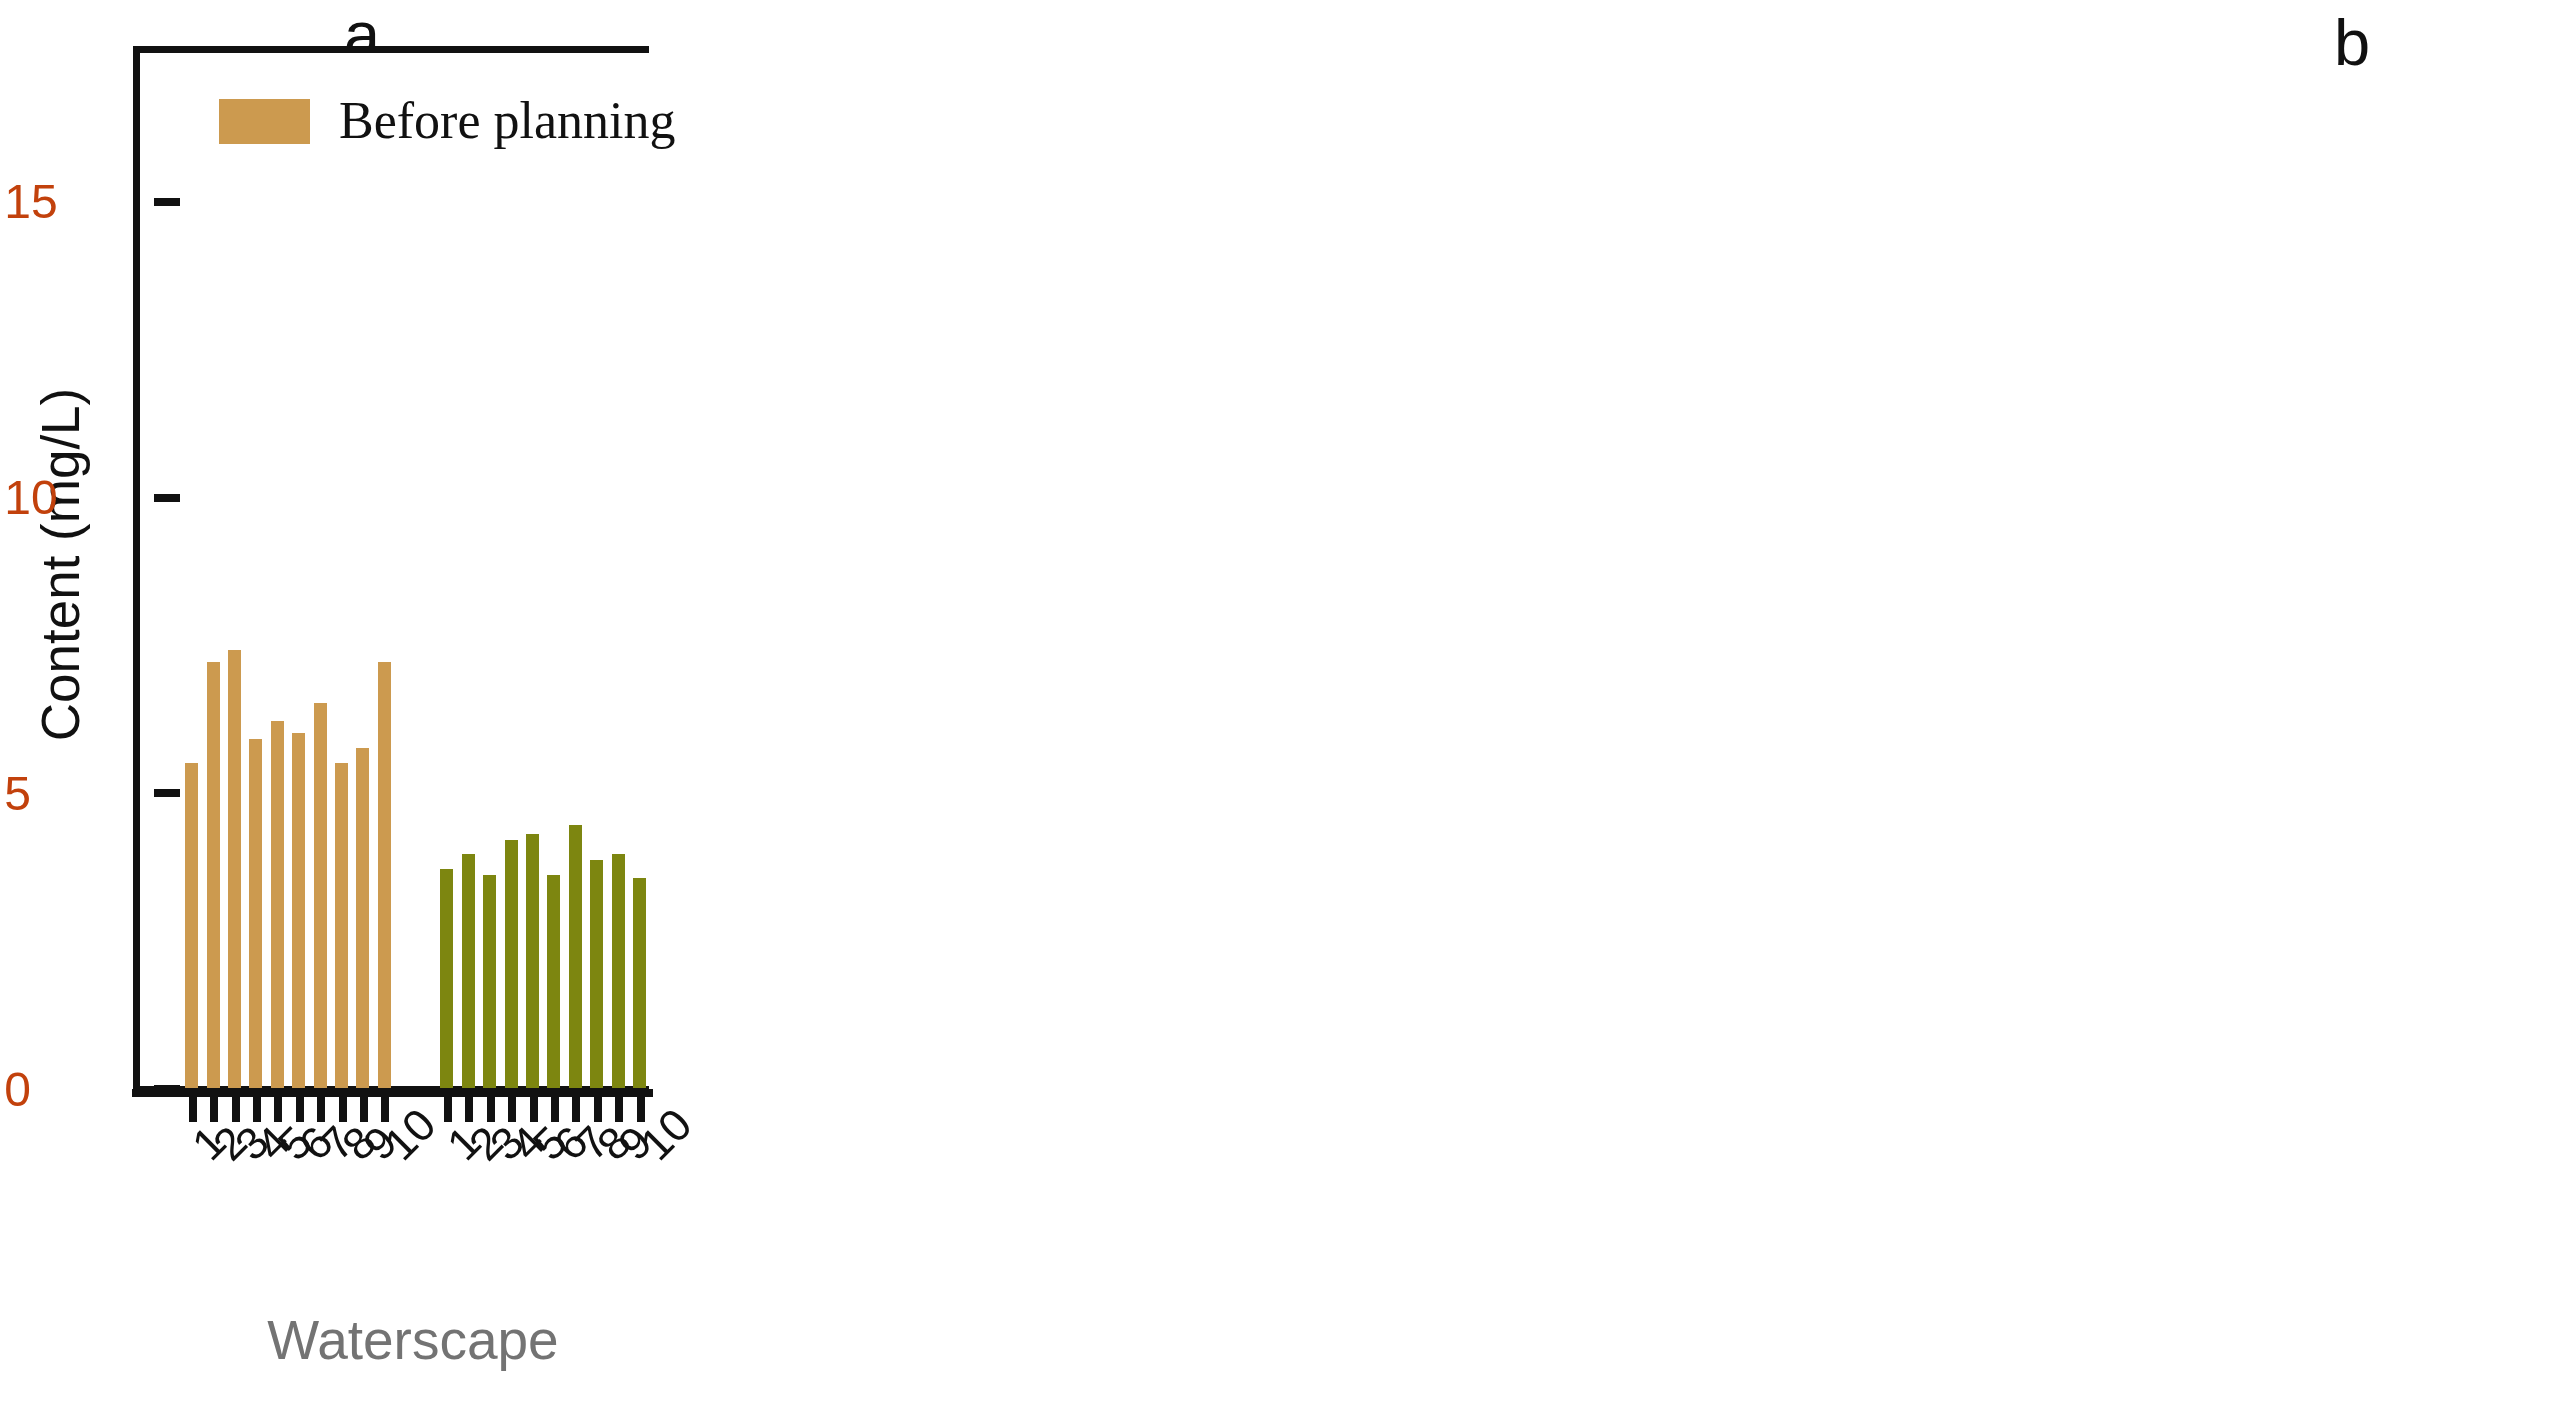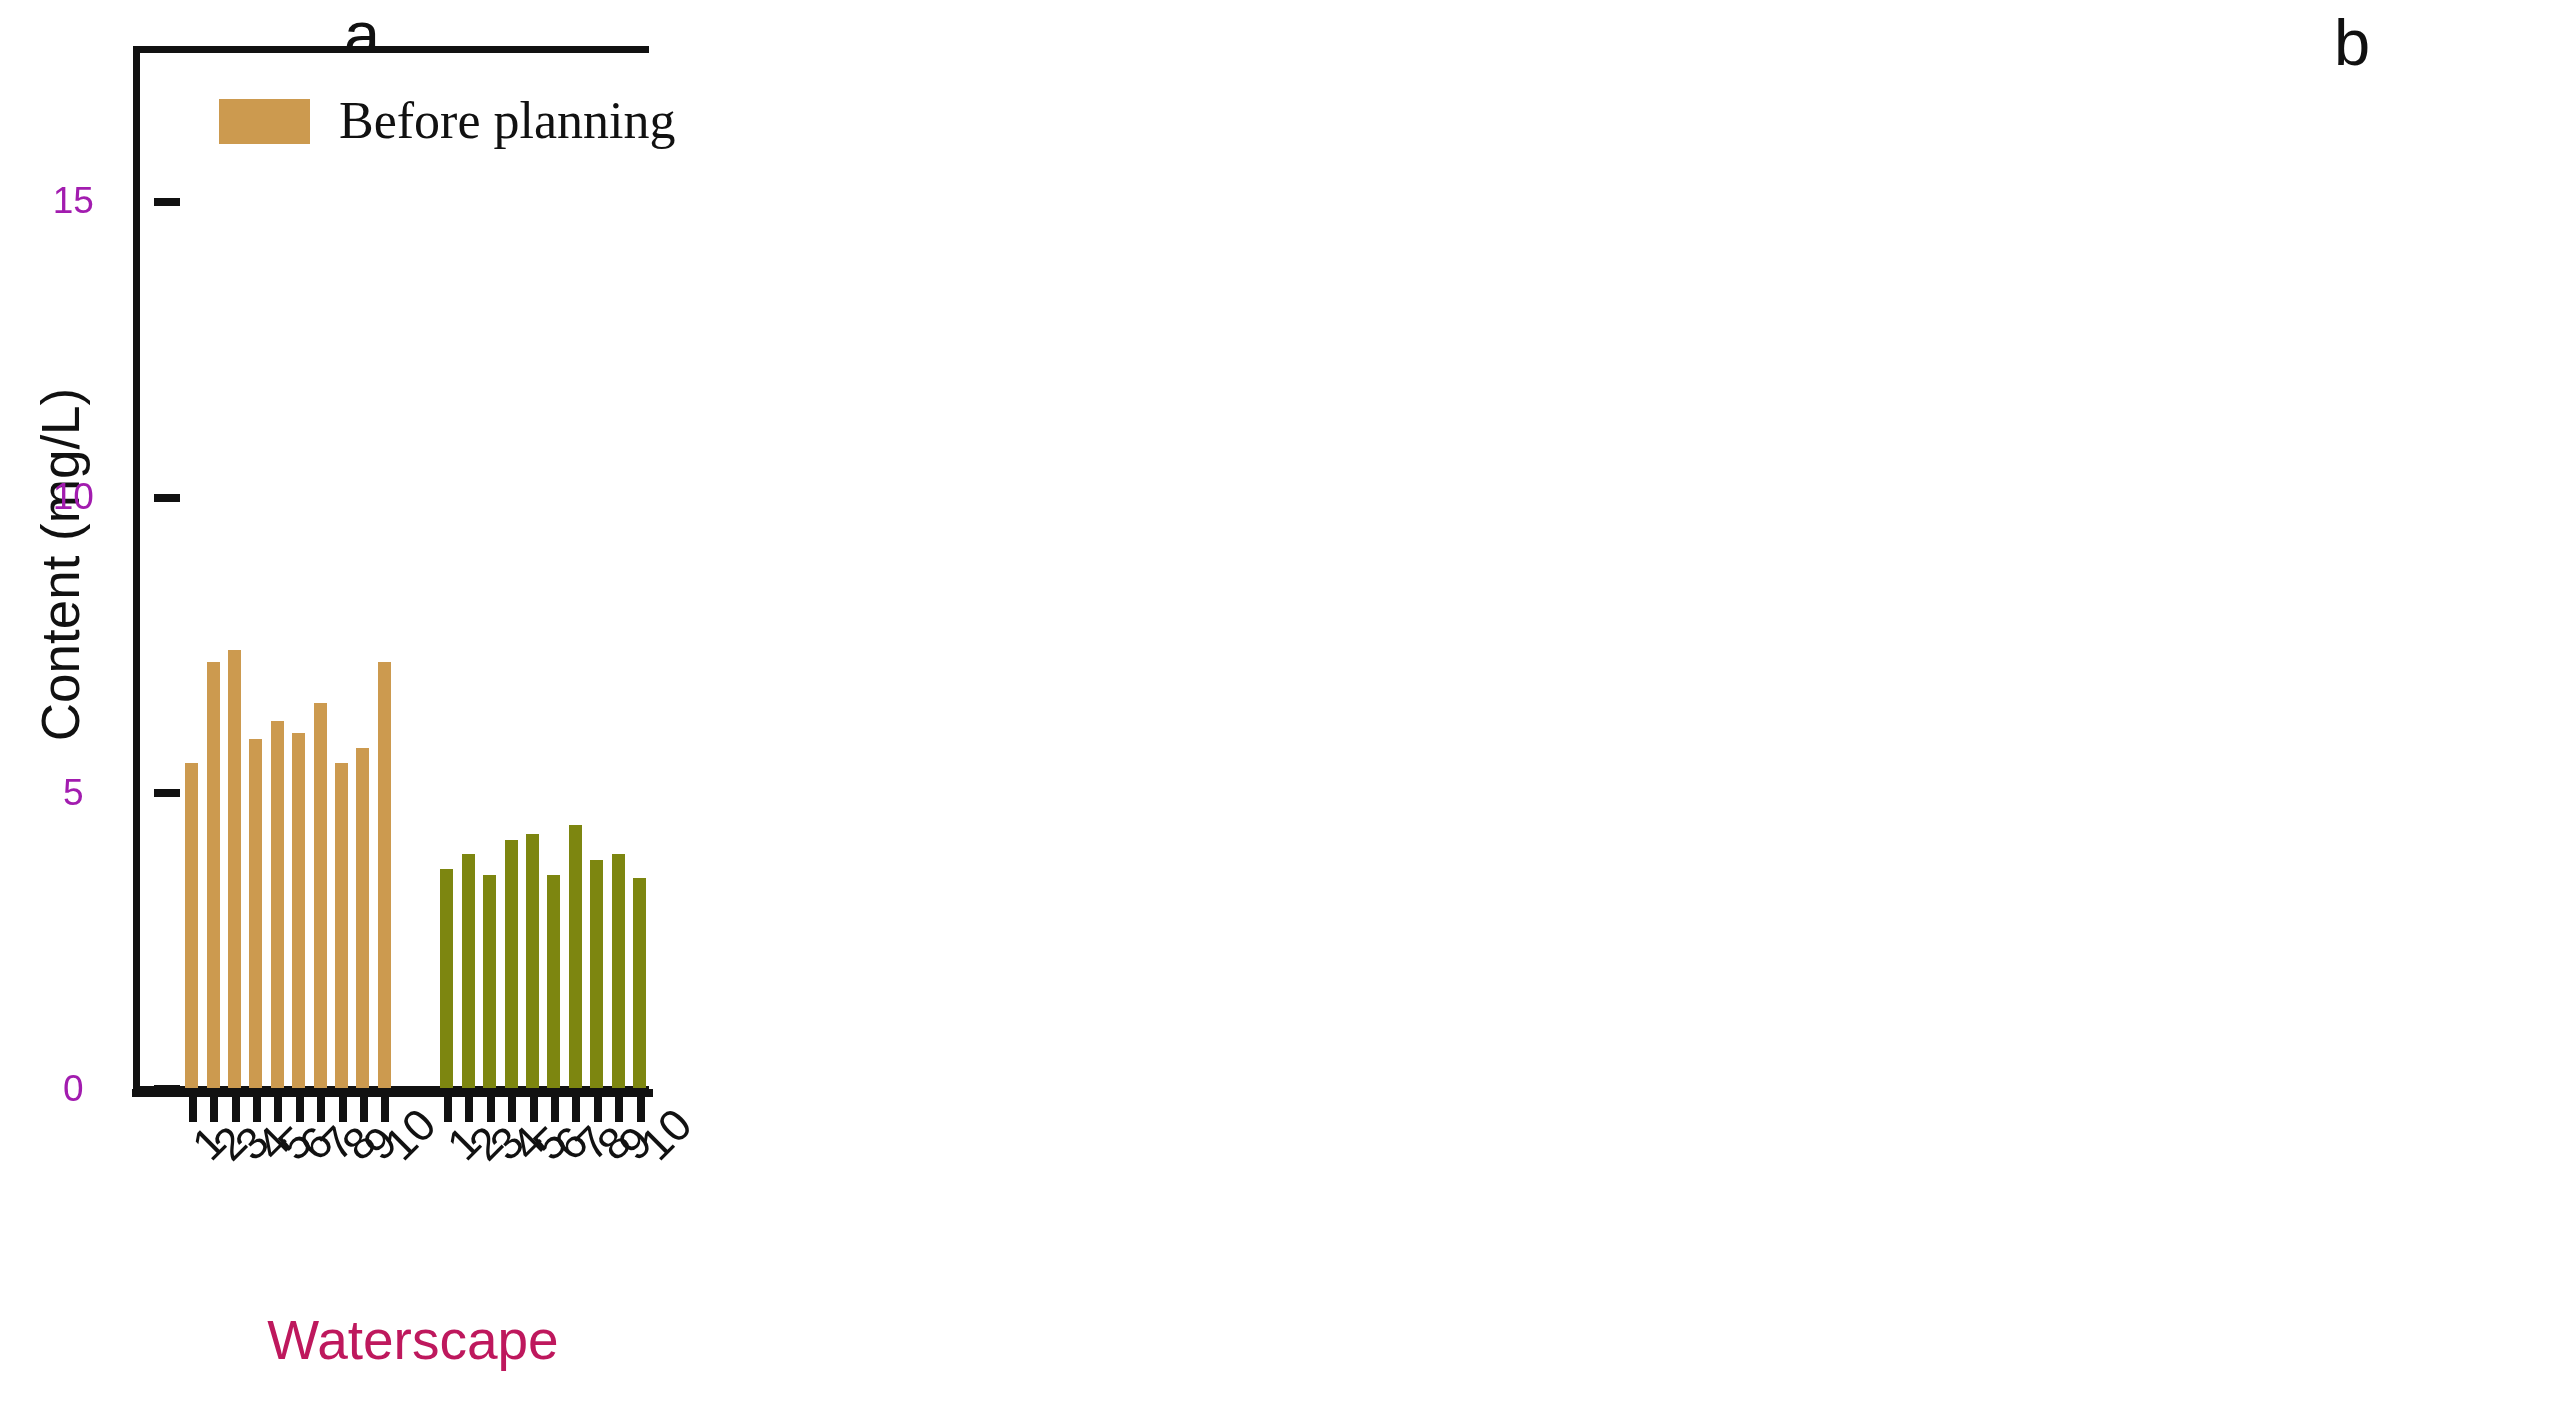--- a/index.html
+++ b/index.html
@@ -59,23 +59,23 @@
   
   .ytick{
     position:absolute;
     height:7.7px;
     background:#111;
     width:26px;
   }
   .ytick-label{
     position:absolute;
     font-family:"Liberation Sans", sans-serif;
-    font-size:37px;
-    color:#a21caf;
-    text-align:center;
+    font-size:48px;
+    color:#c2410c;
+    text-align:left;
     transform:translateY(-50%);
   }
 
   
   .xtick{
     position:absolute;
     width:7.7px;
     background:#111;
     height:33px;
   }
@@ -98,21 +98,21 @@
   }
   .panel-a .ylabel{
     left:-181px;top:534px;width:482px;
     transform:rotate(-90deg);
     text-align:center;
     font-family:"Liberation Sans", sans-serif;
     font-size:53px;
   }
   .xlabel{
     position:absolute;
-    color:#be185d;
+    color:#737373;
     font-family:"Liberation Sans", sans-serif;
     font-size:55px;
     text-align:center;
     white-space:nowrap;
   }
   .panel-a .xlabel{left:155px;top:1308px;width:516px;}
 
   
   .legend{position:absolute;text-align:right;}
   .panel-a .legend{left:219px;top:95px;}

